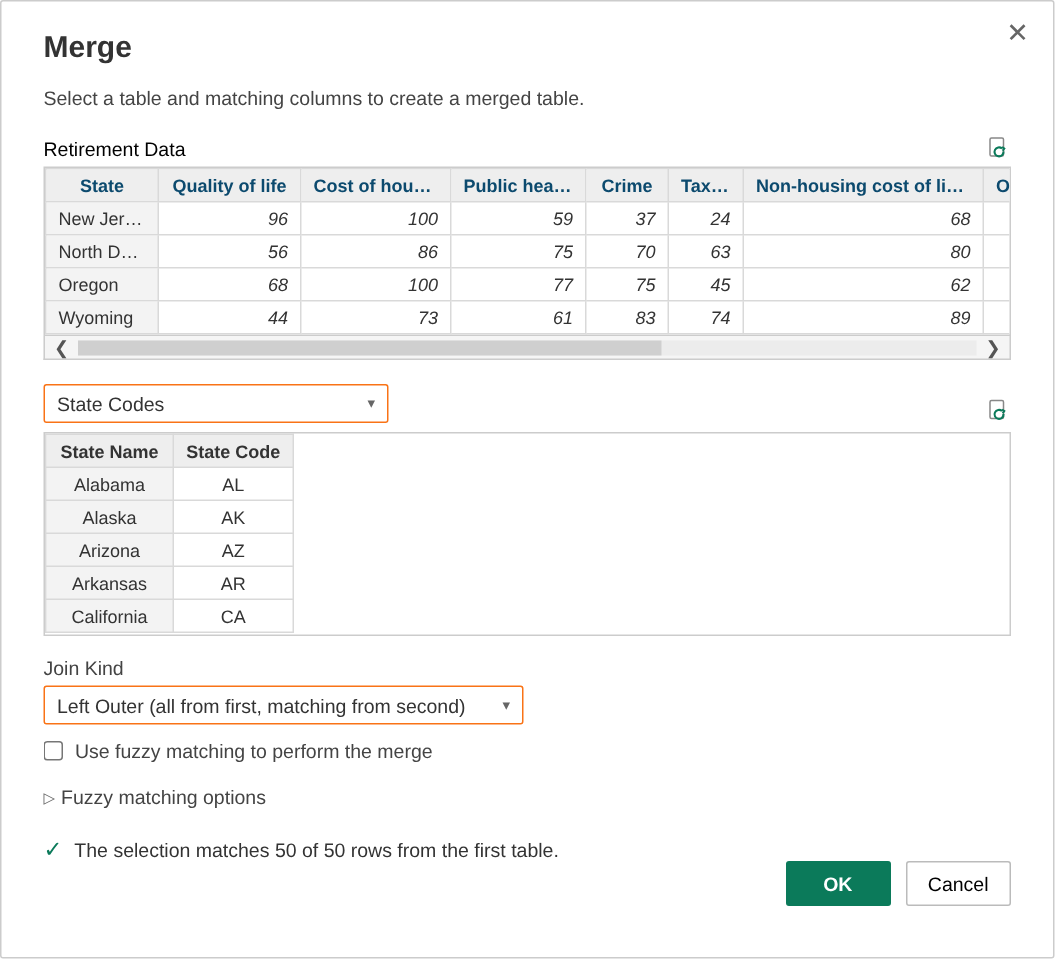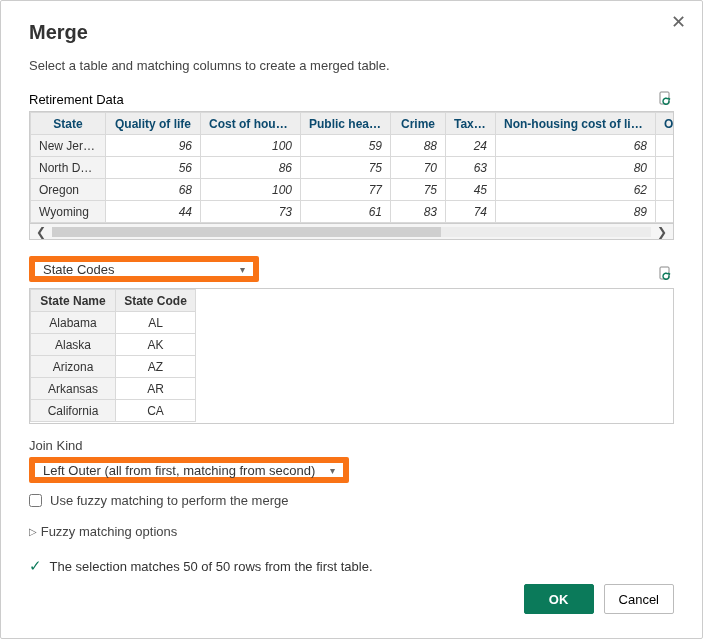--- a/index.html
+++ b/index.html
@@ -107,21 +107,21 @@
     left:0;
     top:0;
     height:100%;
     width:65%;
     background:#cfcfcf;
   }
   .dropdown {
     display:inline-flex;
     align-items:center;
     justify-content:space-between;
-    border:6px solid #f97316;
+    border:1px solid #f97316;
     background:#fff;
     height:26px;
     padding:0 8px;
     font-size:13px;
     color:#333;
     cursor:pointer;
     border-radius:2px;
   }
   .dropdown .caret {
     font-size:10px;
@@ -177,21 +177,21 @@
     gap:8px;
     margin-top:18px;
   }
   .checkmark {
     color:#0b7a5a;
     font-size:15px;
   }
   .footer {
     position:absolute;
     right:28px;
-    bottom:24px;
+    bottom:34px;
     display:flex;
     gap:10px;
   }
   .btn {
     min-width:70px;
     height:30px;
     border:1px solid #bbb;
     background:#fff;
     font-size:13px;
     border-radius:2px;
@@ -250,21 +250,21 @@
           <th>Non-housing cost of living</th>
           <th>Ov</th>
         </tr>
       </thead>
       <tbody>
         <tr>
           <td class="rowhead">New Jersey</td>
           <td class="num">96</td>
           <td class="num">100</td>
           <td class="num">59</td>
-          <td class="num">88</td>
+          <td class="num">37</td>
           <td class="num">24</td>
           <td class="num">68</td>
           <td class="num"></td>
         </tr>
         <tr>
           <td class="rowhead">North Dakota</td>
           <td class="num">56</td>
           <td class="num">86</td>
           <td class="num">75</td>
           <td class="num">70</td>

